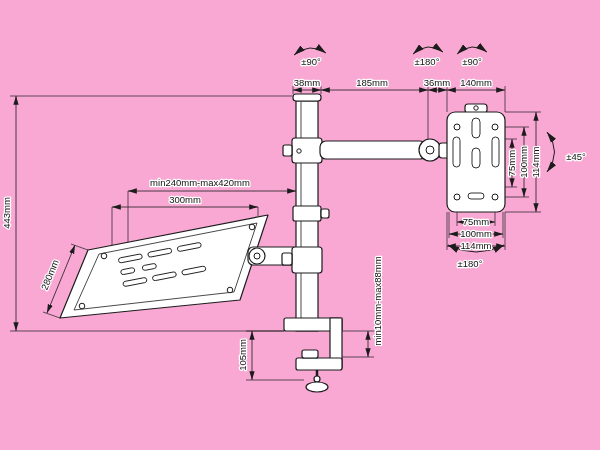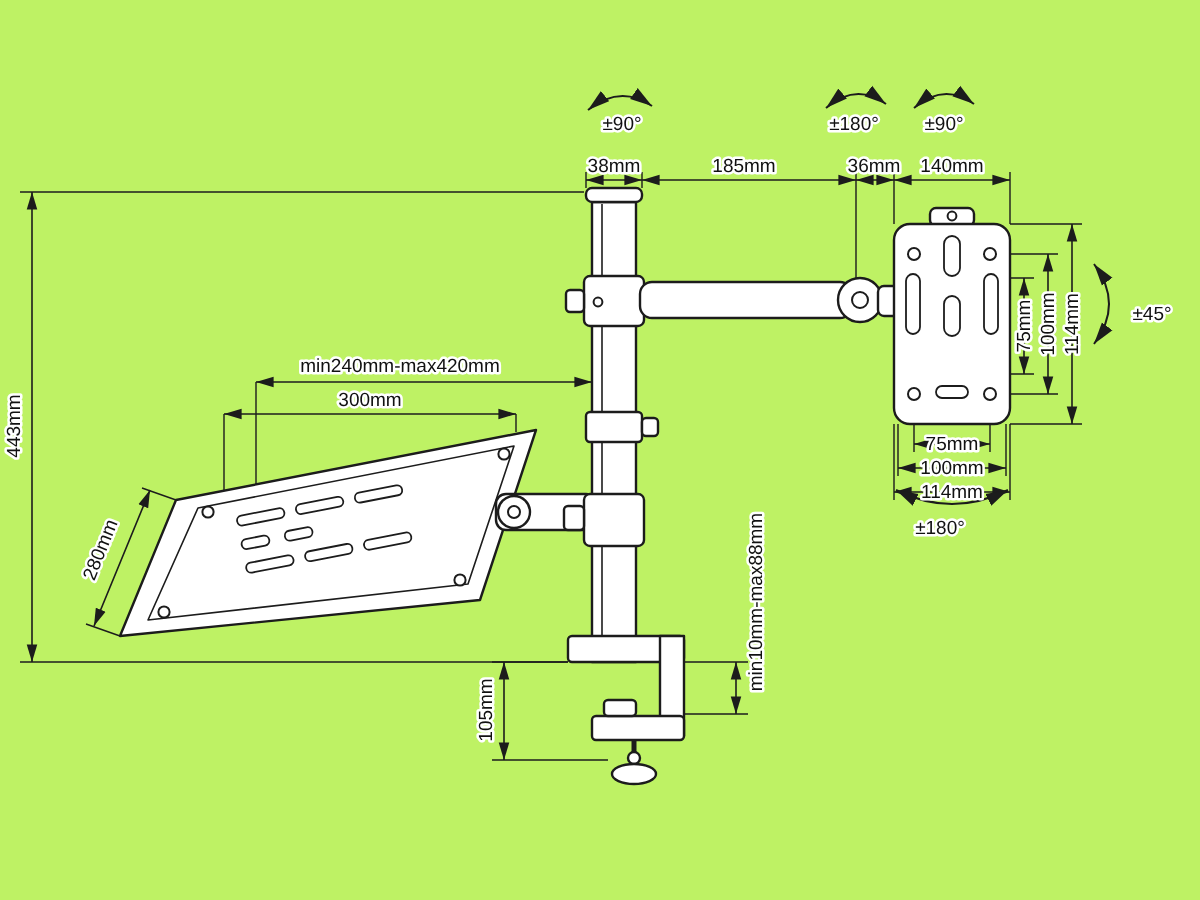--- a/index.html
+++ b/index.html
@@ -1,16 +1,16 @@
 <!DOCTYPE html>
 <html><head>
 <meta charset="utf-8">
 <style>
   html,body{margin:0;padding:0;background:#fff;}
-  .stage{width:600px;height:450px;position:relative;background:#bef264;overflow:hidden;}
+  .stage{width:600px;height:450px;position:relative;background:#f9a8d4;overflow:hidden;}
   svg{display:block;}
   .part{fill:#fff;stroke:#1c1c1c;stroke-width:1.2;stroke-linejoin:round;}
   .part-thin{fill:none;stroke:#1c1c1c;stroke-width:0.8;stroke-linejoin:round;}
   .hole{fill:#fff;stroke:#1c1c1c;stroke-width:1;}
   .slot{fill:#fff;stroke:#1c1c1c;stroke-width:0.9;}
   .dim{fill:none;stroke:#1c1c1c;stroke-width:0.8;}
   .ext{fill:none;stroke:#1c1c1c;stroke-width:0.7;}
   .arc{fill:none;stroke:#1c1c1c;stroke-width:1;}
   .shaft{fill:none;stroke:#1c1c1c;stroke-width:2.5;}
   text{font-family:"Liberation Sans","DejaVu Sans",sans-serif;font-size:9.5px;fill:#111;

